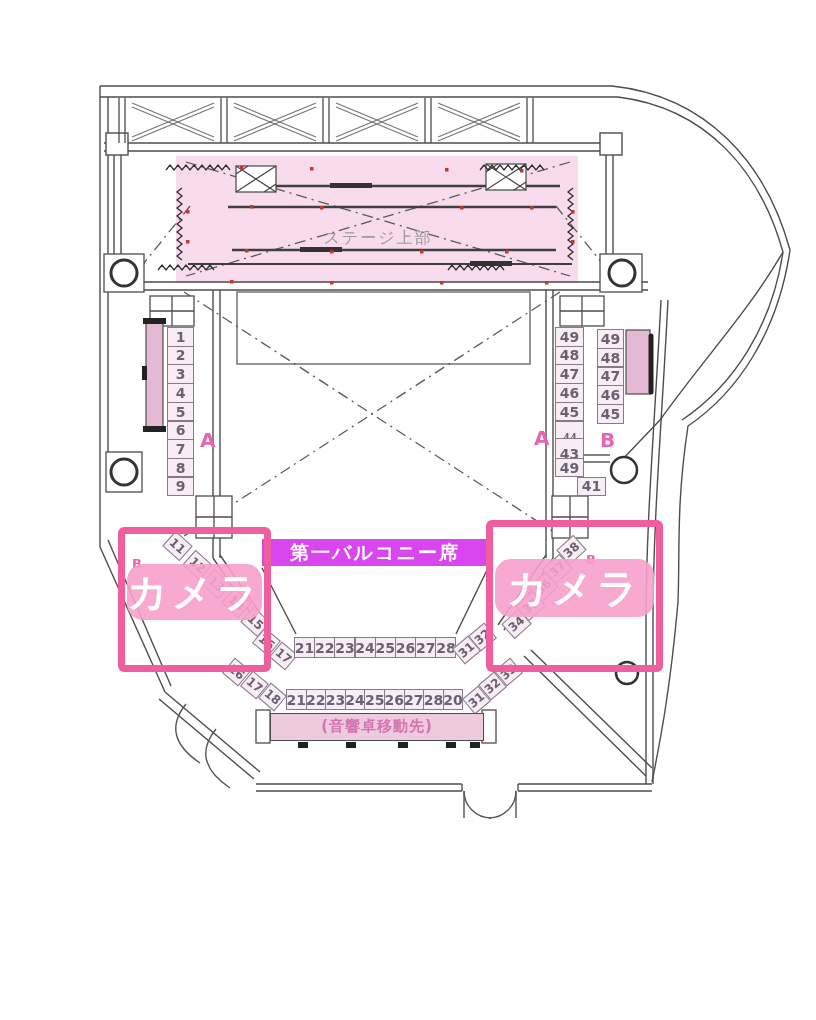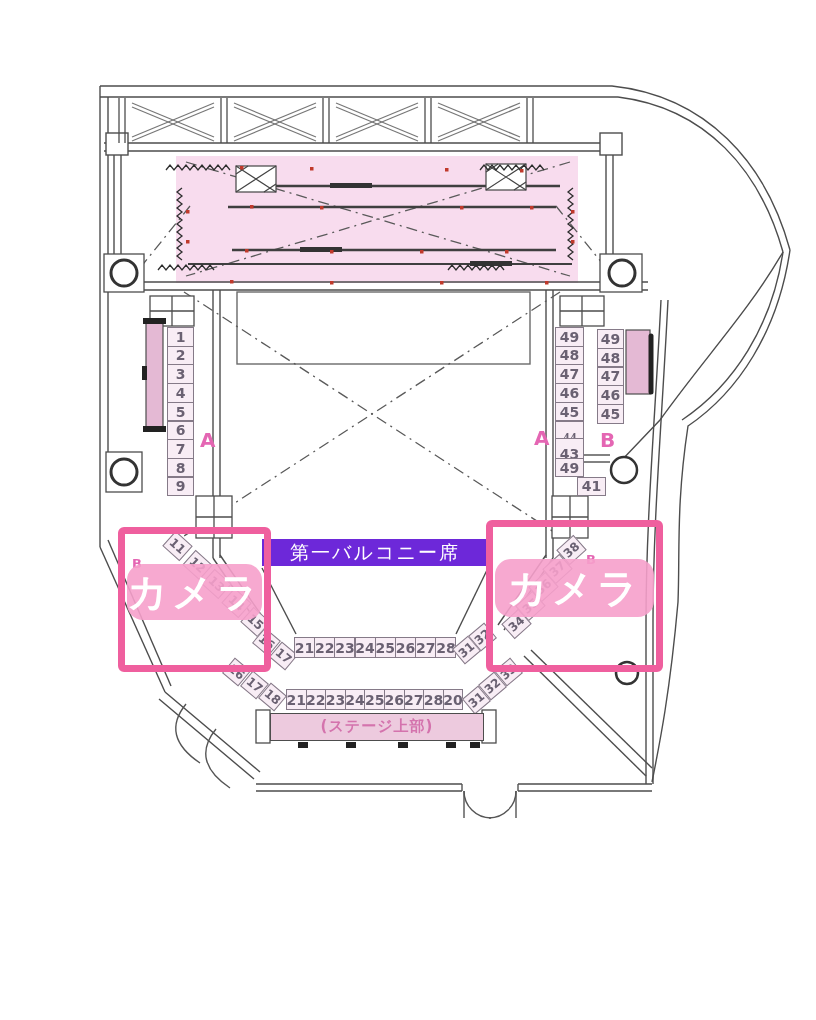--- a/index.html
+++ b/index.html
@@ -12,21 +12,21 @@
         color:#6a6172;display:flex;align-items:center;justify-content:center;font-weight:bold;
         z-index:2;line-height:1;}
   .seat.col{font-size:14px;}
   .seat.row{font-size:14px;}
   .seat.small{font-size:12px;}
 
   .sec-label{position:absolute;color:#e466b3;font-weight:bold;z-index:3;}
   .stage-label{position:absolute;left:278px;top:228px;width:200px;text-align:center;
                color:#9a96a0;font-size:16px;letter-spacing:2px;z-index:2;}
   .banner{position:absolute;left:262px;top:539px;width:226px;height:27px;line-height:27px;
-          background:#6d28d9;color:#fff;font-size:19px;font-weight:normal;text-align:center;
+          background:#d946ef;color:#fff;font-size:19px;font-weight:bold;text-align:center;
           letter-spacing:2px;z-index:4;}
   .sound-bar{position:absolute;left:270px;top:713px;width:212px;height:26px;line-height:25px;
              background:#edcade;border:1.5px solid #4d4d4d;color:#d473ad;font-size:15px;
              font-weight:600;text-align:center;letter-spacing:1px;z-index:3;}
   .cam-box{position:absolute;border:7px solid #ef5f9e;border-radius:6px;z-index:5;}
   .cam-box.left{left:118px;top:527px;width:139px;height:131px;}
   .cam-box.right{left:486px;top:520px;width:163px;height:138px;}
   .cam-band{position:absolute;left:2px;right:2px;background:rgba(246,160,203,0.9);
             border-radius:16px;color:#fff;font-size:40px;font-weight:600;letter-spacing:4px;
             display:flex;align-items:center;justify-content:center;}
@@ -301,30 +301,31 @@
         <div class="seat small" style="left: 456px; top: 640px; width: 21px; height: 20px; transform: rotate(-40deg);">31</div>
         <div class="seat small" style="left: 472px; top: 626.5px; width: 21px; height: 20px; transform: rotate(-40deg);">32</div>
       </div>
       <div>
         <div class="seat small" style="left: 466px; top: 690px; width: 21px; height: 20px; transform: rotate(-40deg);">31</div>
         <div class="seat small" style="left: 482px; top: 676.2px; width: 21px; height: 20px; transform: rotate(-40deg);">32</div>
         <div class="seat small" style="left: 498px; top: 662.4px; width: 21px; height: 20px; transform: rotate(-40deg);">33</div>
       </div>
     </div>
 
+  <div class="stage-label">ステージ上部</div>
   <div class="banner">第一バルコニー席</div>
 
   <span class="sec-label" style="left:200px;top:428px;font-size:20px;">A</span>
   <span class="sec-label" style="left:534px;top:426px;font-size:20px;">A</span>
   <span class="sec-label" style="left:600px;top:428px;font-size:20px;">B</span>
   <span class="sec-label" style="left:132px;top:556px;font-size:13px;z-index:4;">B</span>
   <span class="sec-label" style="left:586px;top:552px;font-size:13px;z-index:4;">B</span>
 
   <div class="cam-box left">
     <div class="cam-band">カメラ</div>
   </div>
   <div class="cam-box right">
     <div class="cam-band">カメラ</div>
   </div>
 
-  <div class="sound-bar">(ステージ上部)</div>
+  <div class="sound-bar">(音響卓移動先)</div>
 
 </div>
 
 </body></html>

